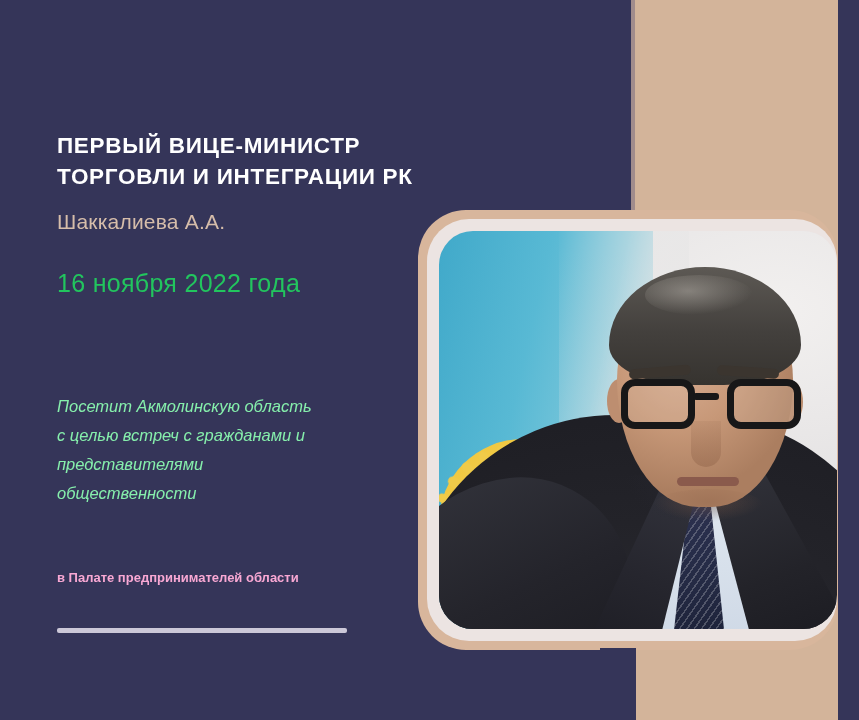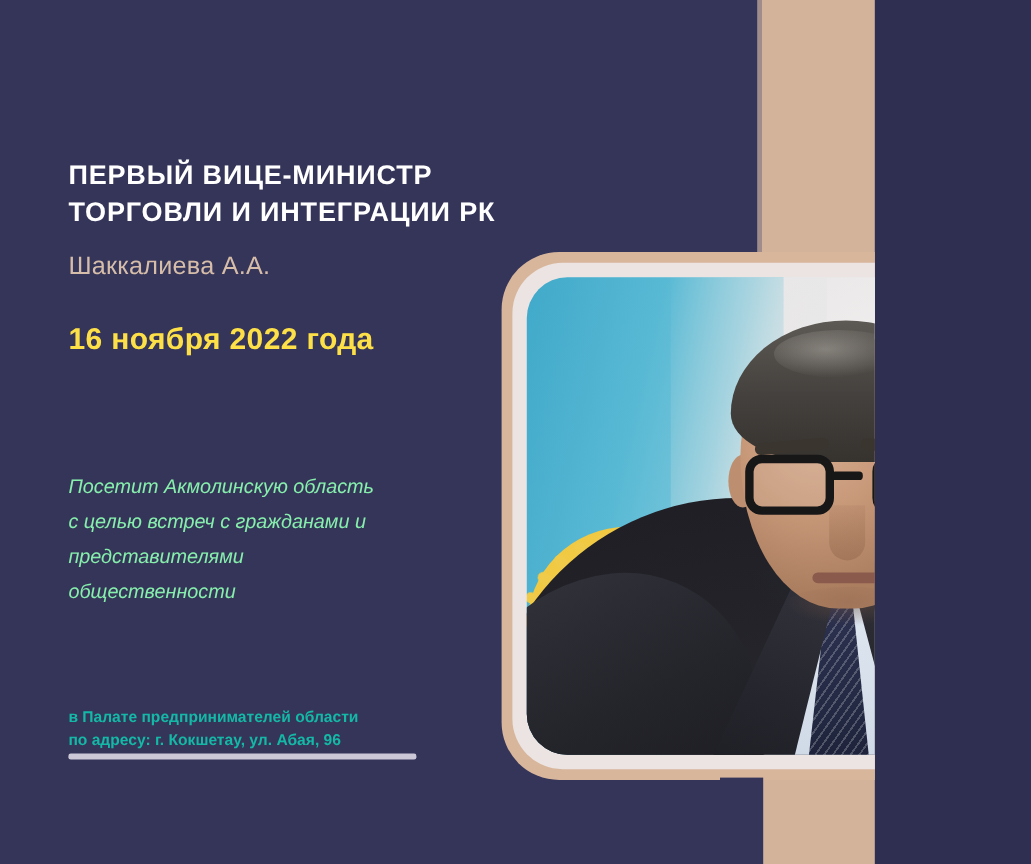--- a/index.html
+++ b/index.html
@@ -2,21 +2,21 @@
 <html><head>
 <meta charset="utf-8">
 <style>
   html, body {
     margin: 0;
     padding: 0;
     background: #2f2f52;
   }
   #poster {
     position: relative;
-    width: 729px;
+    width: 859px;
     height: 720px;
     overflow: hidden;
     background: #353559;
     font-family: "Liberation Sans", sans-serif;
     -webkit-font-smoothing: antialiased;
   }
 
   
   .tan-panel {
     position: absolute;
@@ -347,45 +347,44 @@
     top: 210px;
     color: #d6bdaa;
     font-size: 21px;
     font-weight: normal;
     letter-spacing: .2px;
   }
   .date {
     position: absolute;
     left: 57px;
     top: 269px;
-    color: #fde047;
+    color: #22c55e;
     font-size: 25px;
-    font-weight: bold;
+    font-weight: normal;
     letter-spacing: .3px;
   }
   .desc {
     position: absolute;
     left: 57px;
     top: 392px;
     width: 262px;
     color: #86efac;
     font-size: 16.5px;
     font-style: italic;
     line-height: 29px;
   }
   .address {
     position: absolute;
     left: 57px;
     top: 568px;
     width: 300px;
-    color: #14b8a6;
+    color: #f9a8d4;
     font-size: 13px;
     font-weight: bold;
     line-height: 19px;
-    margin-top: 20px;
   }
   .divider {
     position: absolute;
     left: 57px;
     top: 628px;
     width: 290px;
     height: 5px;
     border-radius: 2px;
     background: #ccc8d8;
   }
@@ -453,17 +452,16 @@
   </div>
 
   <div class="navy-notch"></div>
 
   <div class="headline">ПЕРВЫЙ ВИЦЕ-МИНИСТР ТОРГОВЛИ И ИНТЕГРАЦИИ РК</div>
   <div class="subname">Шаккалиева А.А.</div>
   <div class="date">16 ноября 2022 года</div>
   <div class="desc">Посетит Акмолинскую область с целью встреч с гражданами и представителями общественности</div>
   <div class="address">
     <div>в Палате предпринимателей области</div>
-    <div>по адресу: г. Кокшетау, ул. Абая, 96</div>
   </div>
   <div class="divider"></div>
 
 </div>
 
 </body></html>

